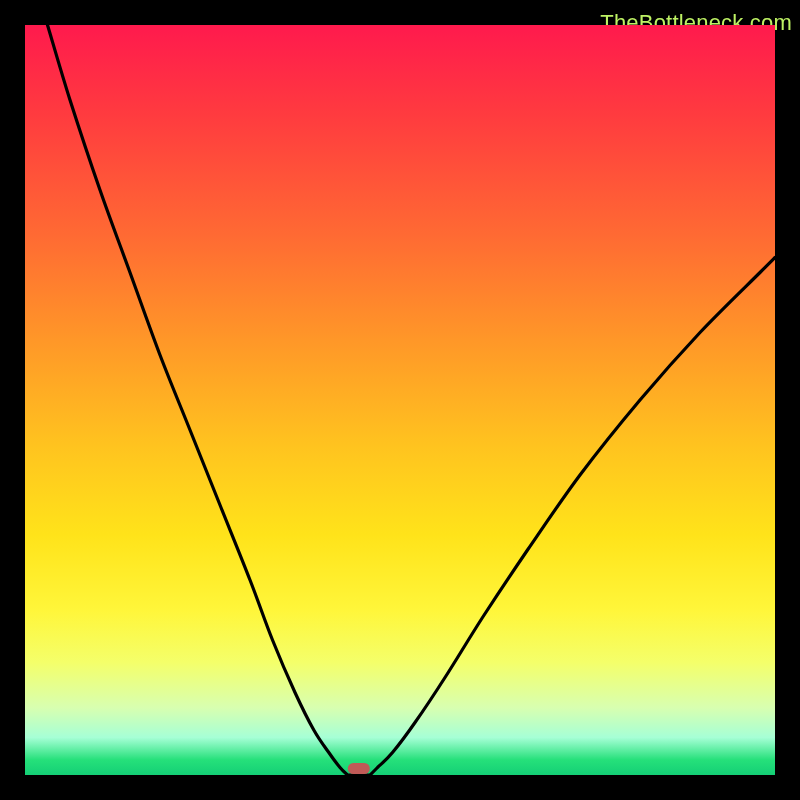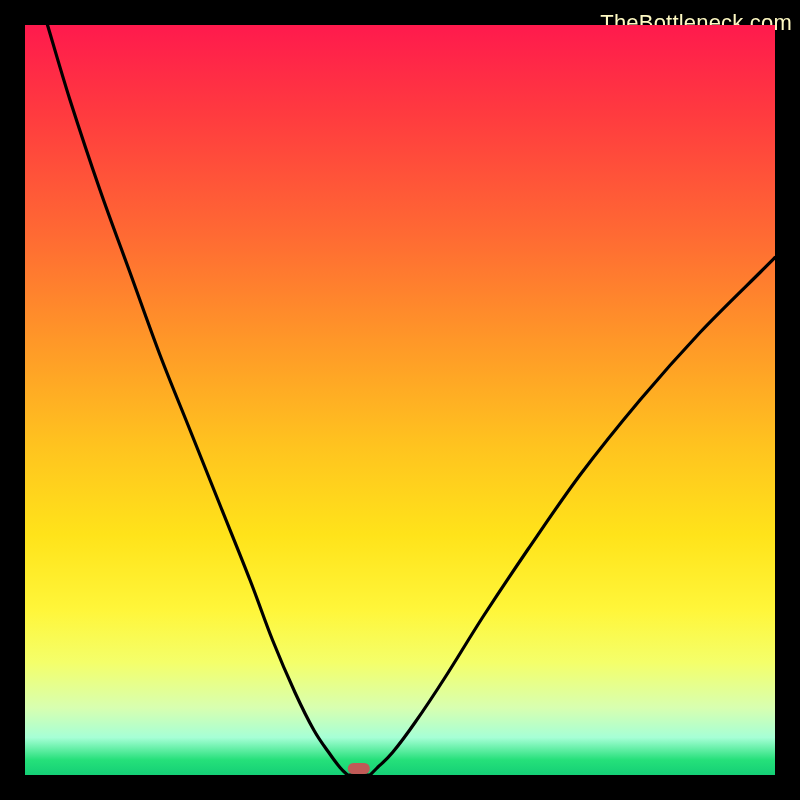--- a/index.html
+++ b/index.html
@@ -38,21 +38,21 @@
       #d8ffb0 91%,
       #a6ffd6 95%,
       #25e07a 98%,
       #14cf76 100%
     );
   }
   .watermark {
     position: absolute;
     top: 10px;
     right: 8px;
-    color: #fef9c3;
+    color: #bef264;
     font-size: 22px;
     font-weight: 500;
     letter-spacing: 0.2px;
     user-select: none;
   }
   svg.curve {
     position: absolute;
     left: 0;
     top: 0;
     width: 750px;

